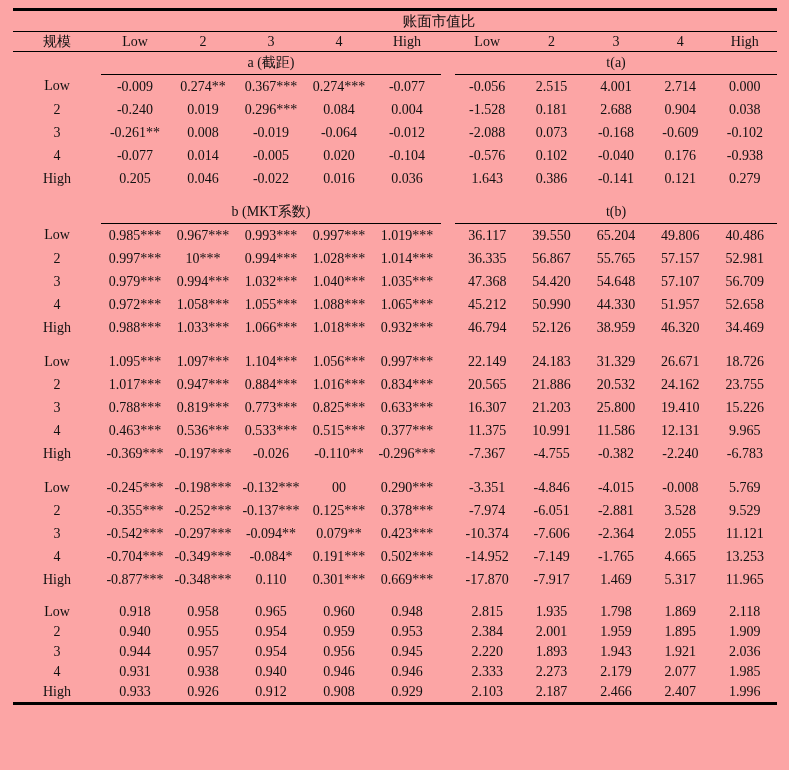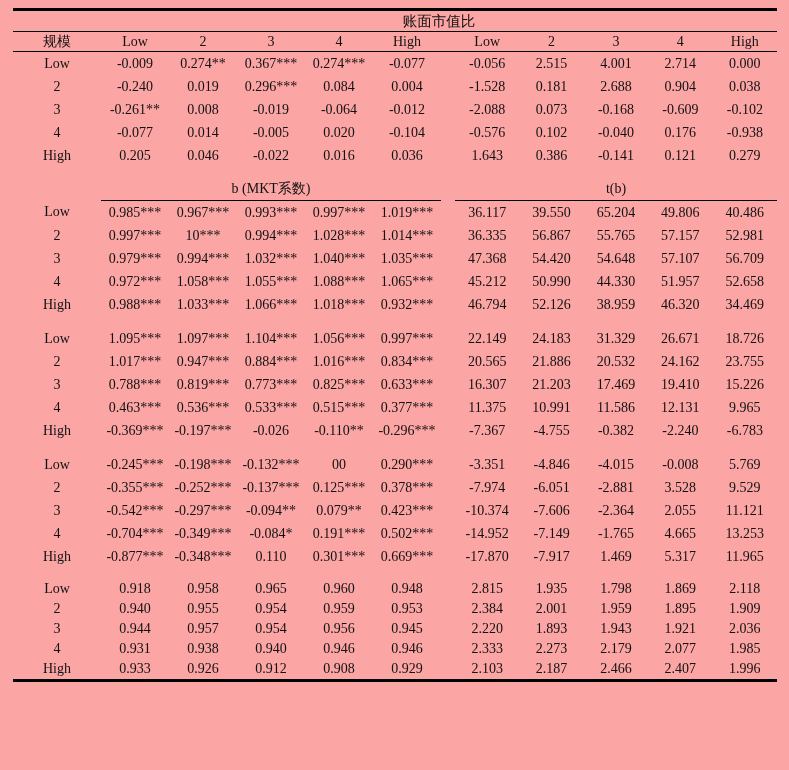--- a/index.html
+++ b/index.html
@@ -79,20 +79,26 @@
             <th>High</th>
             <th></th>
             <th>Low</th>
             <th>2</th>
             <th>3</th>
             <th>4</th>
             <th>High</th>
           </tr>
       </thead>
       <tbody id="table-body">
+          <tr class="title-row">
+            <td></td>
+            <td colspan="5" class="ruled">a (截距)</td>
+            <td></td>
+            <td colspan="5" class="ruled">t(a)</td>
+          </tr>
           <tr class="data-row">
             <td>Low</td>
             <td>-0.009</td>
             <td>0.274**</td>
             <td>0.367***</td>
             <td>0.274***</td>
             <td>-0.077</td>
             <td></td>
             <td>-0.056</td>
             <td>2.515</td>
@@ -269,21 +275,21 @@
           <tr class="data-row">
             <td>3</td>
             <td>0.788***</td>
             <td>0.819***</td>
             <td>0.773***</td>
             <td>0.825***</td>
             <td>0.633***</td>
             <td></td>
             <td>16.307</td>
             <td>21.203</td>
-            <td>17.469</td>
+            <td>25.800</td>
             <td>19.410</td>
             <td>15.226</td>
           </tr>
           <tr class="data-row">
             <td>4</td>
             <td>0.463***</td>
             <td>0.536***</td>
             <td>0.533***</td>
             <td>0.515***</td>
             <td>0.377***</td>

